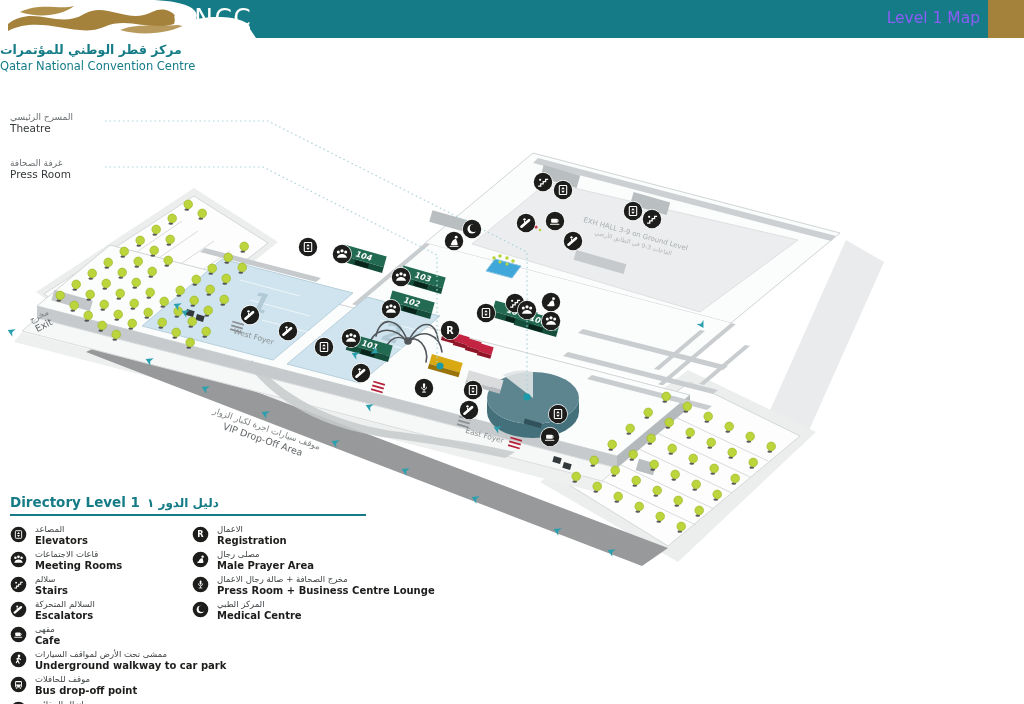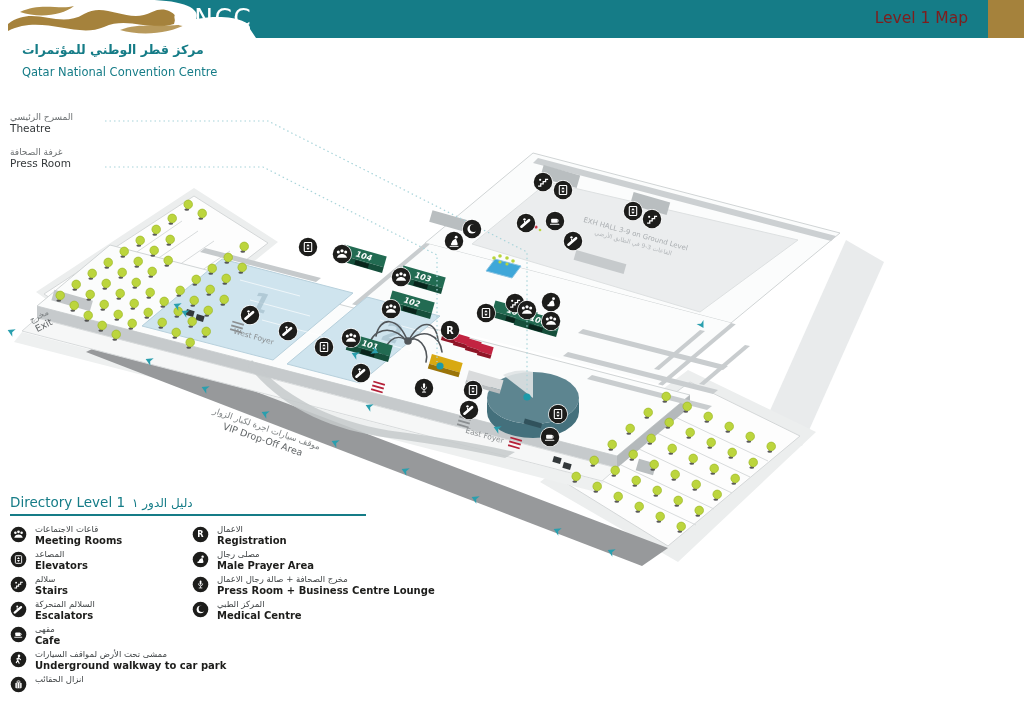--- a/index.html
+++ b/index.html
@@ -3,32 +3,32 @@
 <meta charset="utf-8">
 <style>
   html,body{margin:0;padding:0}
   body{width:1024px;height:704px;position:relative;overflow:hidden;background:#fff;
        font-family:"DejaVu Sans",sans-serif;color:#1d1d1b}
   .hdr{position:absolute;top:0;left:0;width:988px;height:38px;background:#157c87}
   .hdr-gold{position:absolute;top:0;right:0;width:36px;height:38px;background:#a5823c}
   .logo-svg{position:absolute;left:0;top:0}
   .qncc{position:absolute;left:173px;top:3px;color:#fff;font-size:25px;font-weight:normal;
         letter-spacing:1.5px;z-index:4}
-  .lvl{position:absolute;top:9px;right:56px;color:#7f1d1d;font-size:15.5px;z-index:4}
-  .venue{position:absolute;left:22px;top:42px;color:#157c87;z-index:4}
+  .lvl{position:absolute;top:9px;right:44px;color:#8b5cf6;font-size:15.5px;z-index:4}
+  .venue{position:absolute;left:0;top:42px;color:#157c87;z-index:4}
   .venue .ar{font-size:12.5px;font-weight:bold}
-  .venue .en{font-size:11.5px;margin-top:8px}
+  .venue .en{font-size:11.5px;margin-top:2px}
   .callout{position:absolute;left:10px;z-index:4}
   .callout .ar{font-size:9px;color:#6b6f71}
   .callout .en{font-size:10.5px;color:#34383a}
   #co-theatre{top:112px}
-  #co-press{top:147px}
+  #co-press{top:158px}
   #mapsvg{position:absolute;left:0;top:0;z-index:1}
   .dir{position:absolute;left:10px;top:494px;width:430px;z-index:5}
-  .dir-title{color:#157c87;font-size:13.5px;font-weight:normal;display:flex;gap:7px;align-items:baseline}
+  .dir-title{color:#157c87;font-size:13.5px;font-weight:bold;display:flex;gap:7px;align-items:baseline}
   .dir-title .ar{font-size:12px}
   .dir-rule{border:none;border-top:2px solid #157c87;margin:4px 0 9px 0;width:356px}
   .dir-cols{display:flex}
   .dir-col1{width:182px}
   .dir-col2{width:240px}
   .dir-row{display:flex;gap:8px;margin-bottom:3px;min-height:20px;align-items:flex-start}
   .dir-ico{flex:0 0 17px;padding-top:1px}
   .dir-ar{font-size:8.5px;color:#3f4345;line-height:1.15}
   .dir-en{font-size:10px;font-weight:600;color:#1d1d1b;line-height:1.1;white-space:nowrap}
   svg text{font-family:"DejaVu Sans",sans-serif}
@@ -986,40 +986,40 @@
   <div class="dir-title">
     <span>Directory Level 1</span>
     <span class="ar" dir="rtl">دليل الدور ١</span>
   </div>
   <hr class="dir-rule">
   <div class="dir-cols">
     <div class="dir-col1 dir-col">
         <div class="dir-row">
           <span class="dir-ico"><svg width="17" height="17" viewBox="0 0 24 24">
               <circle cx="12" cy="12" r="11" fill="#1d1d1b"></circle>
+              <rect x="7.6" y="6.6" width="8.8" height="10.8" rx="1" fill="none" stroke="#fff" stroke-width="1.3"></rect>
+              <path d="M12,8.4 L9.9,11.2 H14.1 Z" fill="#fff"></path>
+              <path d="M12,15.6 L9.9,12.8 H14.1 Z" fill="#fff"></path>
+            </svg></span>
+          <span>
+            <div class="dir-ar">المصاعد</div>
+            <div class="dir-en">Elevators</div>
+          </span>
+        </div>
+        <div class="dir-row">
+          <span class="dir-ico"><svg width="17" height="17" viewBox="0 0 24 24">
+              <circle cx="12" cy="12" r="11" fill="#1d1d1b"></circle>
               <circle cx="7.6" cy="9.6" r="1.8" fill="#fff"></circle>
               <circle cx="12" cy="8.2" r="1.9" fill="#fff"></circle>
               <circle cx="16.4" cy="9.6" r="1.8" fill="#fff"></circle>
               <path d="M6,16.6 C7,12.8 10,12 12,12 C14,12 17,12.8 18,16.6 Z" fill="#fff"></path>
             </svg></span>
           <span>
             <div class="dir-ar">قاعات الاجتماعات</div>
             <div class="dir-en">Meeting Rooms</div>
-          </span>
-        </div>
-        <div class="dir-row">
-          <span class="dir-ico"><svg width="17" height="17" viewBox="0 0 24 24">
-              <circle cx="12" cy="12" r="11" fill="#1d1d1b"></circle>
-              <rect x="7.6" y="6.6" width="8.8" height="10.8" rx="1" fill="none" stroke="#fff" stroke-width="1.3"></rect>
-              <path d="M12,8.4 L9.9,11.2 H14.1 Z" fill="#fff"></path>
-              <path d="M12,15.6 L9.9,12.8 H14.1 Z" fill="#fff"></path>
-            </svg></span>
-          <span>
-            <div class="dir-ar">المصاعد</div>
-            <div class="dir-en">Elevators</div>
           </span>
         </div>
         <div class="dir-row">
           <span class="dir-ico"><svg width="17" height="17" viewBox="0 0 24 24">
               <circle cx="12" cy="12" r="11" fill="#1d1d1b"></circle>
               <path d="M6.2,17 h3.1 v-2.7 h2.9 v-2.7 h2.9 v-2.7 h3" fill="none" stroke="#fff" stroke-width="1.5"></path>
               <circle cx="8.6" cy="9.4" r="1.3" fill="#fff"></circle>
             </svg></span>
           <span>
             <div class="dir-ar">سلالم</div>
@@ -1052,20 +1052,35 @@
         </div>
         <div class="dir-row">
           <span class="dir-ico"><svg width="17" height="17" viewBox="0 0 24 24">
               <circle cx="12" cy="12" r="11" fill="#1d1d1b"></circle>
               <circle cx="12.7" cy="6.9" r="1.8" fill="#fff"></circle>
               <path d="M12.3,8.9 L10.9,13 L12.9,17.2 M10.9,13 L8.9,16.4 M12.1,9.8 L14.8,12.2 M12.1,9.8 L9.5,11.2" fill="none" stroke="#fff" stroke-width="1.5" stroke-linecap="round" stroke-linejoin="round"></path>
             </svg></span>
           <span>
             <div class="dir-ar">ممشى تحت الأرض لمواقف السيارات</div>
             <div class="dir-en">Underground walkway to car park</div>
+          </span>
+        </div>
+        <div class="dir-row">
+          <span class="dir-ico"><svg width="17" height="17" viewBox="0 0 24 24">
+              <circle cx="12" cy="12" r="11" fill="#1d1d1b"></circle>
+              <rect x="7.2" y="7.2" width="9.6" height="9.2" rx="1.6" fill="#fff"></rect>
+              <rect x="8.5" y="8.8" width="7" height="3.2" fill="#1d1d1b"></rect>
+              <circle cx="9.3" cy="14.3" r="0.9" fill="#1d1d1b"></circle>
+              <circle cx="14.7" cy="14.3" r="0.9" fill="#1d1d1b"></circle>
+              <rect x="8.3" y="16.7" width="2" height="1.2" fill="#fff"></rect>
+              <rect x="13.7" y="16.7" width="2" height="1.2" fill="#fff"></rect>
+            </svg></span>
+          <span>
+            <div class="dir-ar">موقف للحافلات</div>
+            <div class="dir-en">Bus drop-off point</div>
           </span>
         </div>
         <div class="dir-row">
           <span class="dir-ico"><svg width="17" height="17" viewBox="0 0 24 24">
               <circle cx="12" cy="12" r="11" fill="#1d1d1b"></circle>
               <rect x="7.6" y="9.4" width="8.8" height="7.8" rx="1.2" fill="#fff"></rect>
               <rect x="10.1" y="6.9" width="3.8" height="2.7" rx="0.9" fill="none" stroke="#fff" stroke-width="1.2"></rect>
               <path d="M10.3,9.8 v7 M13.7,9.8 v7" stroke="#1d1d1b" stroke-width="0.9"></path>
             </svg></span>
           <span>

